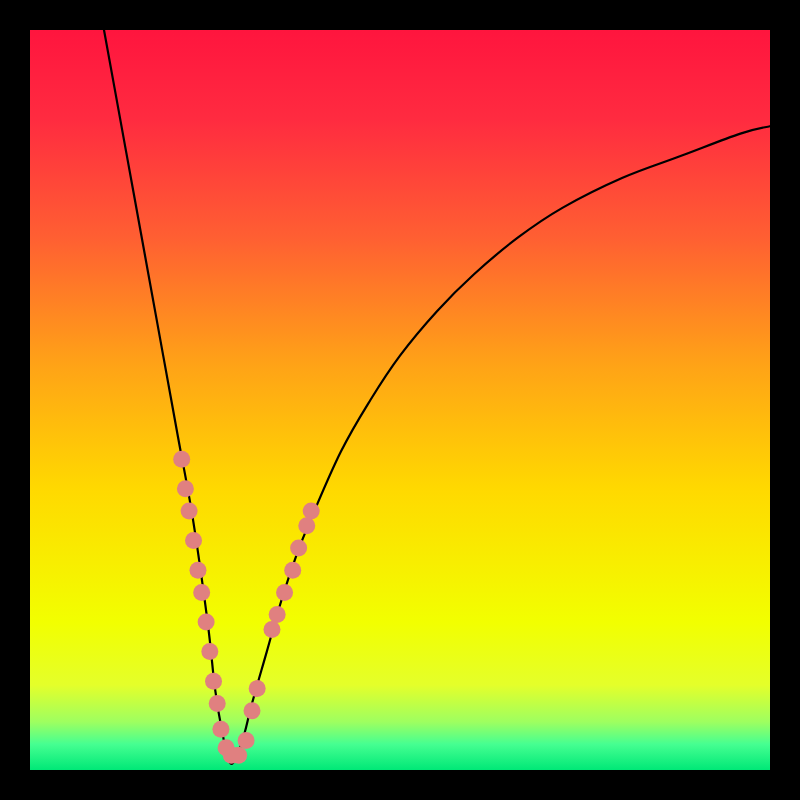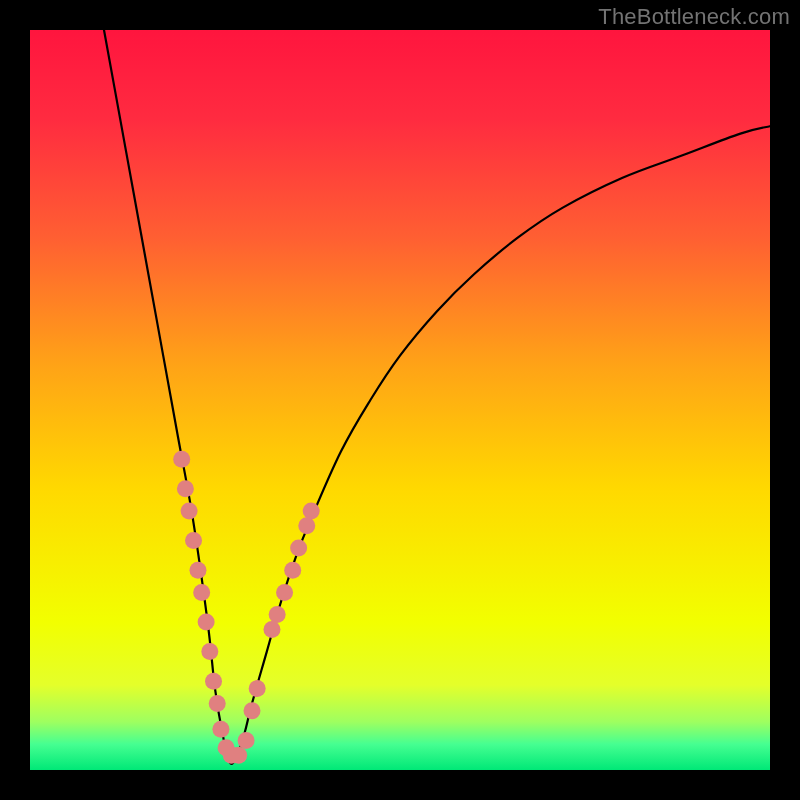--- a/index.html
+++ b/index.html
@@ -45,21 +45,20 @@
     position: absolute;
     left: 0; top: 0;
     width: 740px;
     height: 740px;
   }
 </style>
 </head>
 <body>
 
 <div class="stage">
-  <div class="watermark">TheBottleneck.com</div>
 
   <div class="plot">
     <svg class="gradient" viewBox="0 0 740 740" preserveAspectRatio="none">
       <defs>
         <linearGradient id="bg-grad" x1="0" y1="0" x2="0" y2="1">
             <stop offset="0%" stop-color="#ff153e"></stop>
             <stop offset="12%" stop-color="#ff2b40"></stop>
             <stop offset="28.000000000000004%" stop-color="#ff5f32"></stop>
             <stop offset="45%" stop-color="#ffa217"></stop>
             <stop offset="62%" stop-color="#ffd900"></stop>

